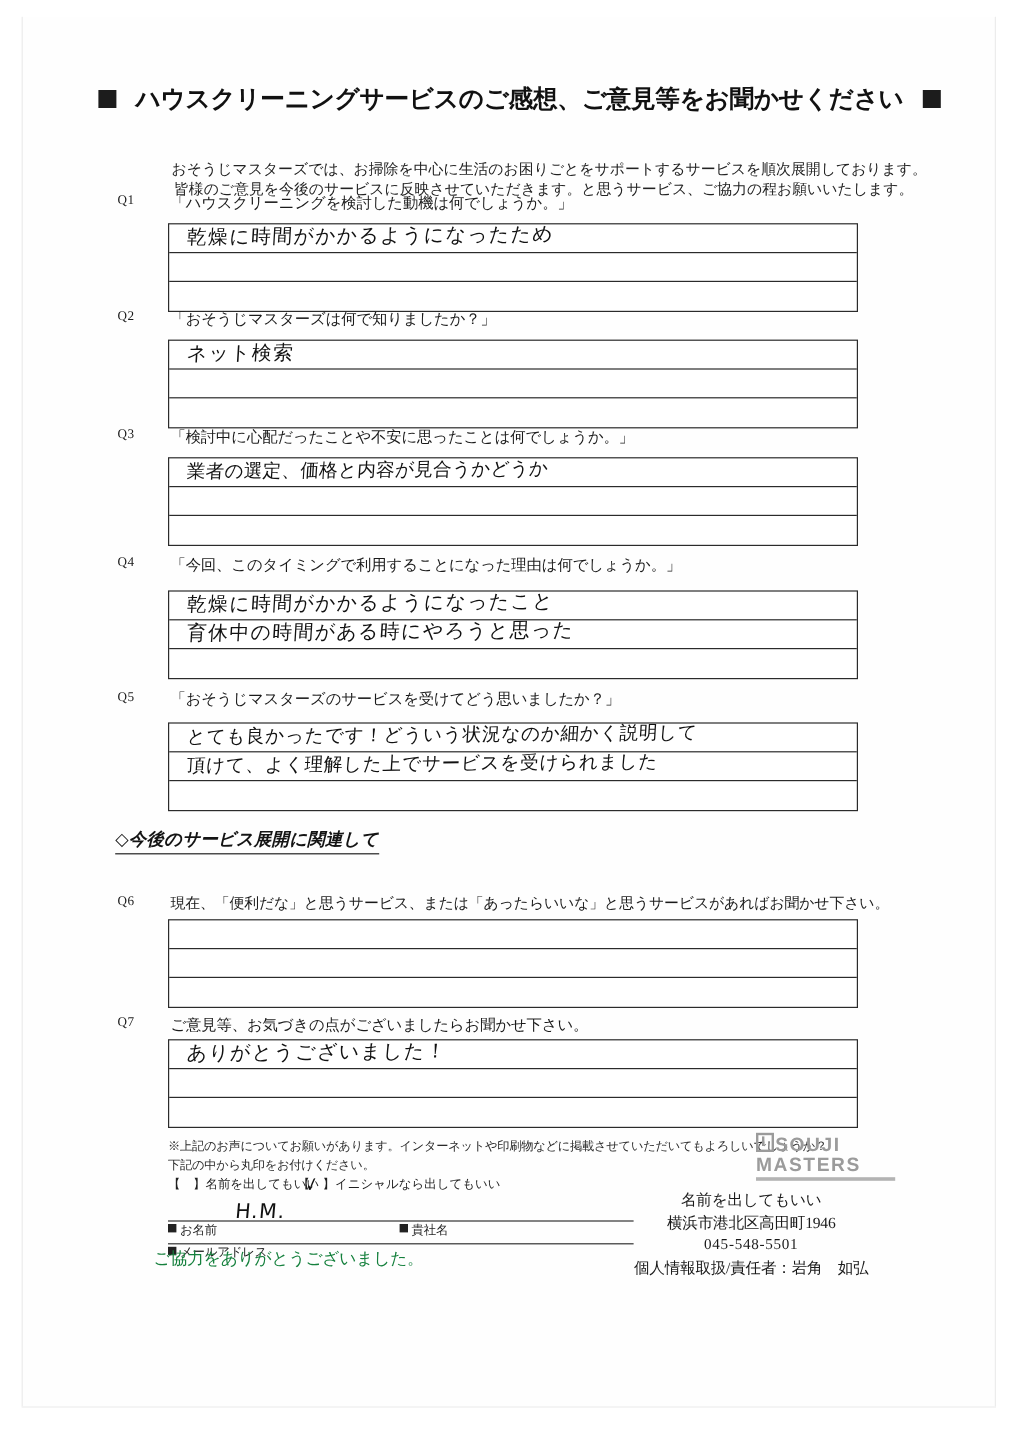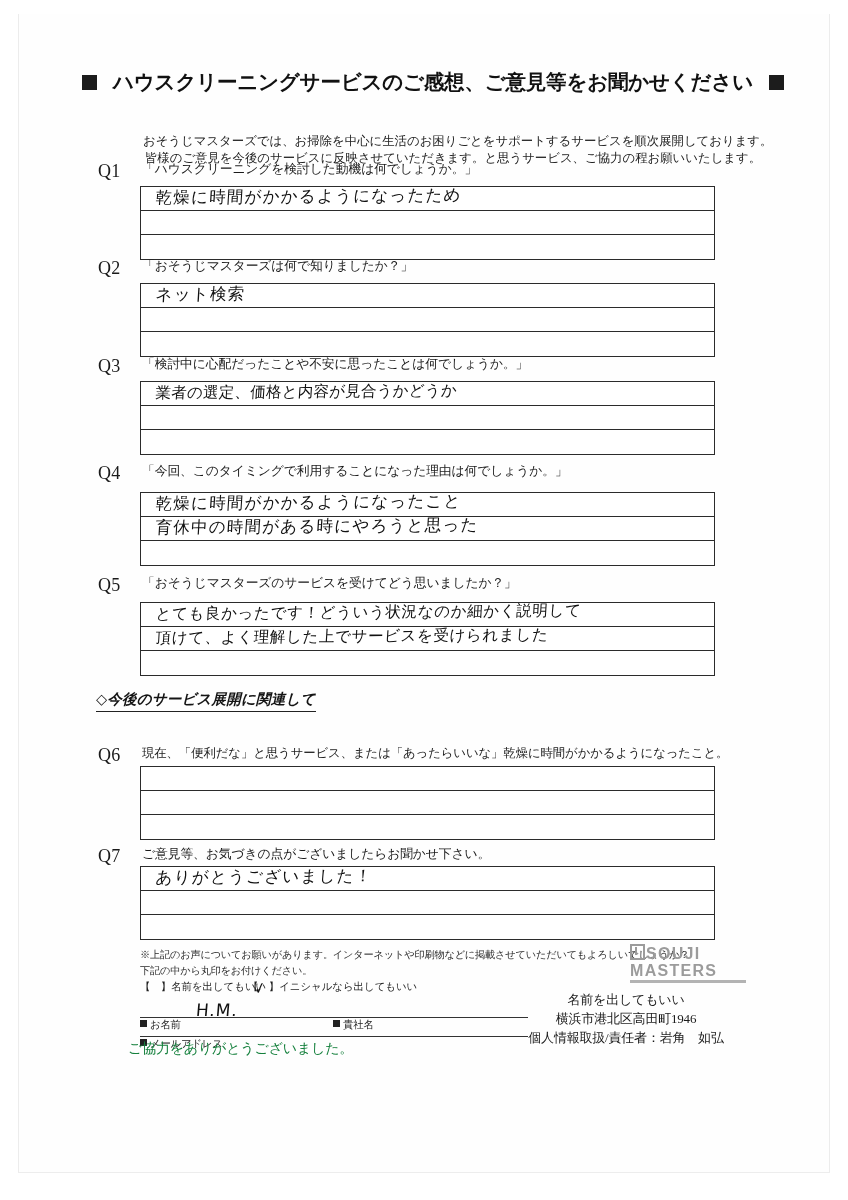--- a/index.html
+++ b/index.html
@@ -71,21 +71,21 @@
     color: #222;
     margin-top: 29px;
   }
   #intro div { white-space: nowrap; }
 
   
   .q-block { position: absolute; left: 0; width: 848px; }
   .q-label {
     position: absolute;
     left: 98px;
-    font-size: 18px;
+    font-size: 11px;
     font-family: "Liberation Serif", "DejaVu Serif", serif;
     color: #1a1a1a;
     letter-spacing: 0.3px;
   }
   .q-text {
     position: absolute;
     left: 142px;
     font-size: 12.8px;
     color: #1a1a1a;
     white-space: nowrap;
@@ -337,21 +337,21 @@
       <div class="row">
           <span class="hw"></span>
         </div>
     </div>
   </div>
 
   <div id="section-heading">◇今後のサービス展開に関連して</div>
 
   <div class="q-block">
     <div class="q-label" style="top:745px">Q6</div>
-    <div class="q-text" style="top:745px;font-size:12.4px">現在、「便利だな」と思うサービス、または「あったらいいな」乾燥に時間がかかるようになったこと。</div>
+    <div class="q-text" style="top:745px;font-size:12.4px">現在、「便利だな」と思うサービス、または「あったらいいな」と思うサービスがあればお聞かせ下さい。</div>
     <div class="answer-box" style="top:766px">
       <div class="row">
           <span class="hw"></span>
         </div>
       <div class="row">
           <span class="hw"></span>
         </div>
       <div class="row">
           <span class="hw"></span>
         </div>
@@ -400,15 +400,16 @@
 
   <div id="logo">
     <div class="l1"><span class="sqmark"></span><span>SOUJI</span></div>
     <div class="l2">MASTERS</div>
     <div class="bar"></div>
   </div>
 
   <div id="company">
     <div>名前を出してもいい</div>
     <div>横浜市港北区高田町1946</div>
+    <div class="phone">045-548-5501</div>
     <div>個人情報取扱/責任者：岩角　如弘</div>
   </div>
 </div>
 
 </body></html>

